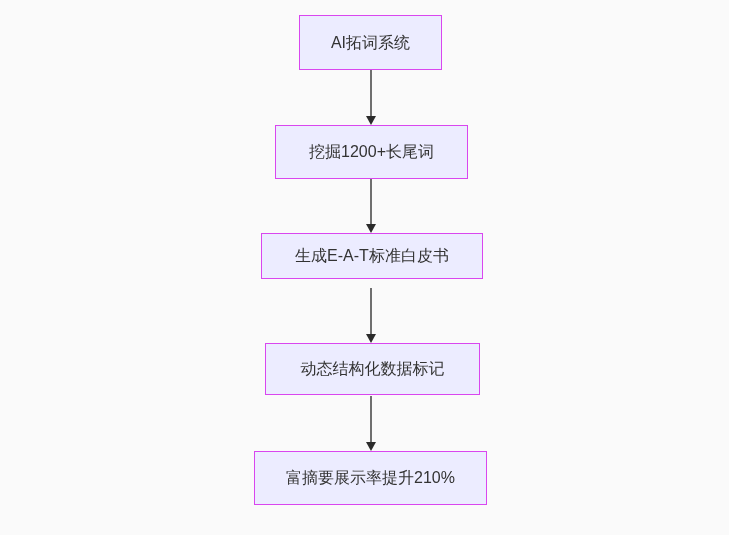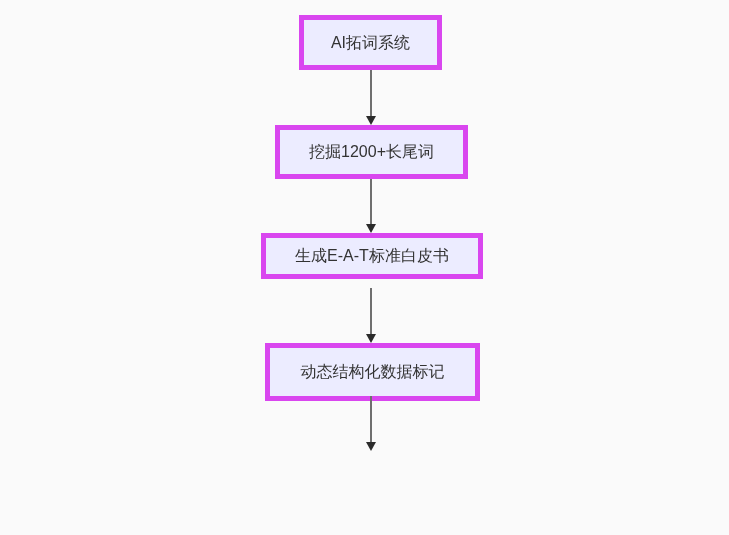--- a/index.html
+++ b/index.html
@@ -13,33 +13,33 @@
     position: relative;
     width: 729px;
     height: 535px;
     background: #fafafa;
     overflow: hidden;
   }
   .node {
     position: absolute;
     box-sizing: border-box;
     background: #ececff;
-    border: 5px solid #d946ef;
+    border: 1px solid #d946ef;
     color: #333333;
     font-size: 16px;
     line-height: 1;
     display: flex;
     align-items: center;
     justify-content: center;
     white-space: nowrap;
   }
   .n1 { left: 299px; top: 15px;  width: 143px; height: 55px; }
   .n2 { left: 275px; top: 125px; width: 193px; height: 54px; }
   .n3 { left: 261px; top: 233px; width: 222px; height: 46px; }
-  .n4 { left: 265px; top: 343px; width: 215px; height: 58px; justify-content: center; }
+  .n4 { left: 265px; top: 343px; width: 215px; height: 52px; justify-content: center; }
   .n5 { left: 254px; top: 451px; width: 233px; height: 54px; }
 
   .connector {
     position: absolute;
     left: 365px;          
     width: 12px;
   }
   .c1 { top: 70px;  height: 55px; }
   .c2 { top: 179px; height: 54px; }
   .c3 { top: 288px; height: 55px; }
@@ -98,14 +98,17 @@
 
   <div class="node n4">
     <span>动态结构化数据标记</span>
   </div>
 
   <div class="connector c4">
     <div class="line"></div>
     <div class="arrowhead"></div>
   </div>
 
+  <div class="node n5">
+    <span>富摘要展示率提升210%</span>
+  </div>
 
 </div>
 
 </body></html>

